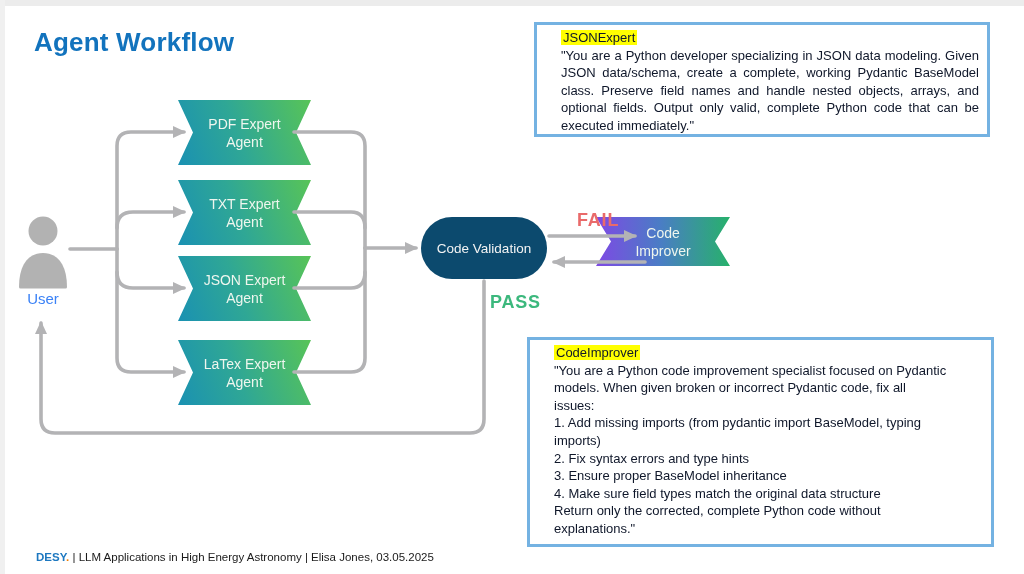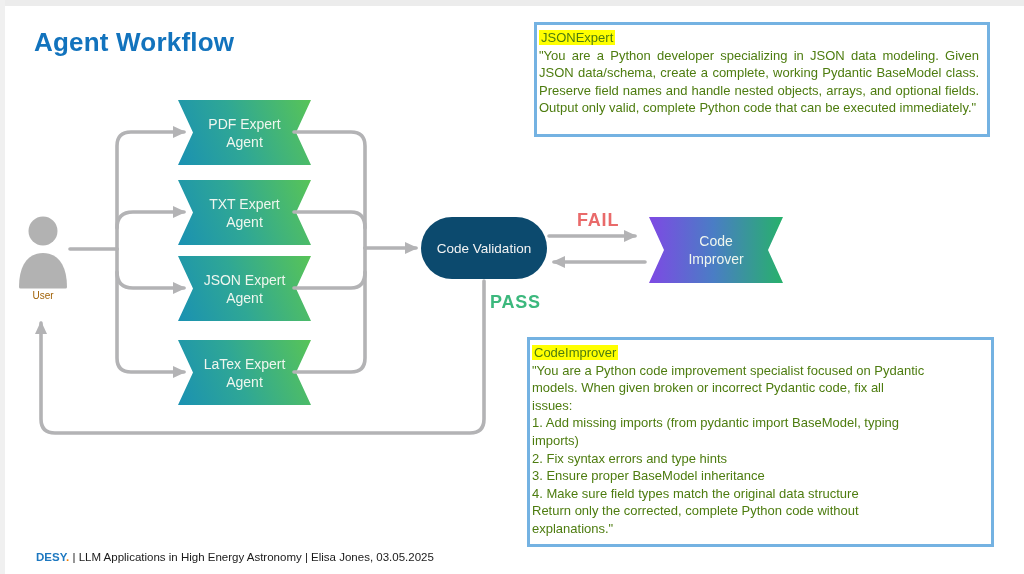--- a/index.html
+++ b/index.html
@@ -12,52 +12,52 @@
   .edge-left { position:absolute; left:0; top:0; width:5px; height:574px; background:#f0f0f0; }
 
   .slide-title {
     position:absolute; left:34px; top:27px;
     font-size:26px; font-weight:bold; color:#1273bd; letter-spacing:0.2px;
   }
 
   
   .callout {
     position:absolute; background:#ffffff; border:3px solid #74b2e2;
-    color:#4d7c0f; font-size:13px; line-height:17.6px; padding:4px 8px 4px 2px;
+    color:#0f172a; font-size:13px; line-height:17.6px; padding:4px 8px 4px 24px;
   }
   .callout-top { left:534px; top:22px; width:456px; height:115px; }
   .callout-bottom { left:527px; top:337px; width:467px; height:210px; }
   .callout .heading { display:inline; background:#ffff00; padding:0 2px; }
   .callout .body-justify { text-align:justify; }
   .callout .body-pre { white-space:pre-line; text-align:left; }
 
   
   .banner {
     position:absolute; display:flex; flex-direction:column; align-items:center; justify-content:center;
     clip-path:polygon(0 0, 100% 0, calc(100% - 15px) 50%, 100% 100%, 0 100%, 15px 50%);
     color:#eef6ee; font-size:14px; line-height:18px; text-align:right; font-weight:500;
   }
   .agent { left:178px; width:133px; height:65px; background:linear-gradient(70deg,#1a91b2 0%,#2fa795 45%,#58c457 100%); }
   .agent-0 { top:100px; } .agent-1 { top:180px; } .agent-2 { top:256px; } .agent-3 { top:340px; }
   .improver {
-    left:649px; top:217px; width:134px; height:66px;
+    left:596px; top:217px; width:134px; height:49px;
     background:linear-gradient(90deg,#7e49e4 0%,#4a7dc5 48%,#27b16b 100%);
   }
   .validation {
     position:absolute; left:421px; top:217px; width:126px; height:62px;
     background:#0c4a6e; border-radius:31px; color:#f4f4f4; font-size:13.5px;
     display:flex; align-items:center; justify-content:center;
   }
 
   .edge-label { position:absolute; font-size:18px; font-weight:bold; letter-spacing:0.8px; }
   .fail-label { left:577px; top:210px; color:#e96a6a; }
   .pass-label { left:490px; top:292px; color:#3cb87d; }
 
   .user-label { position:absolute; left:8px; top:290px; width:70px; text-align:center;
-    font-size:10px; color:#a16207; }
+    font-size:15px; color:#3b82f6; }
 
   svg.connectors { position:absolute; left:0; top:0; pointer-events:none; }
 
   .footer { position:absolute; left:36px; top:551px; font-size:11.5px; color:#1a1a1a; }
   .footer .brand { color:#1d78c0; font-weight:bold; }
   .footer .brand-dot { color:#f07d00; font-weight:bold; }
   .page-num { position:absolute; left:956px; top:551px; font-size:11.5px; font-weight:bold; color:#1a1a1a;margin-top:36px; }
 </style>
 </head>
 <body>

